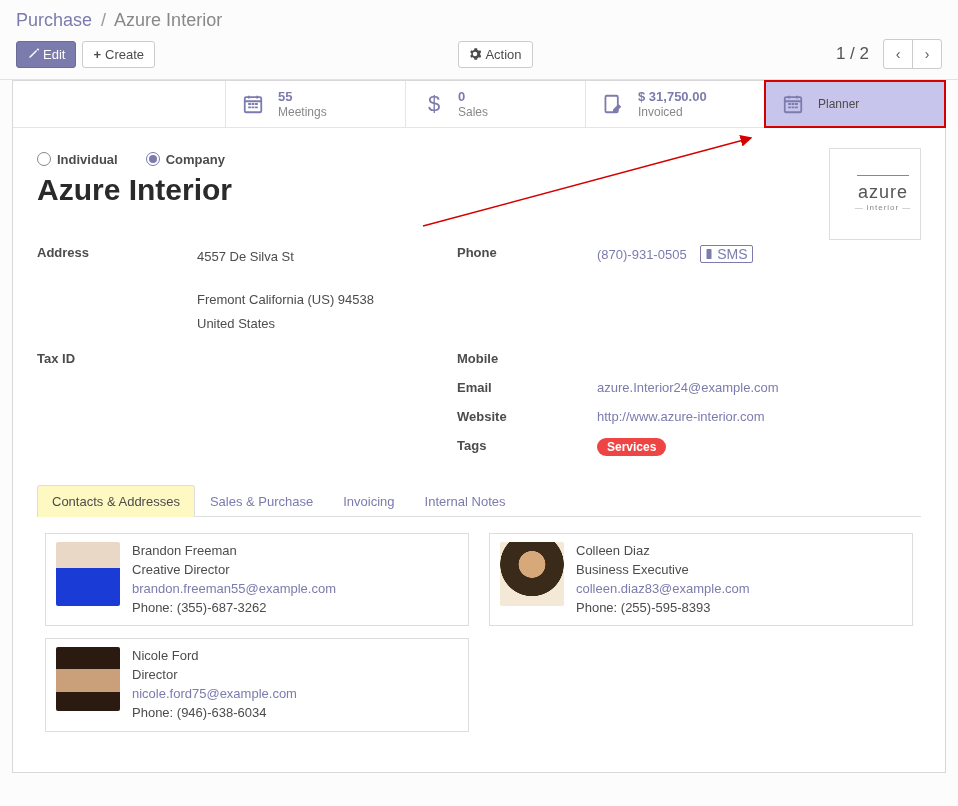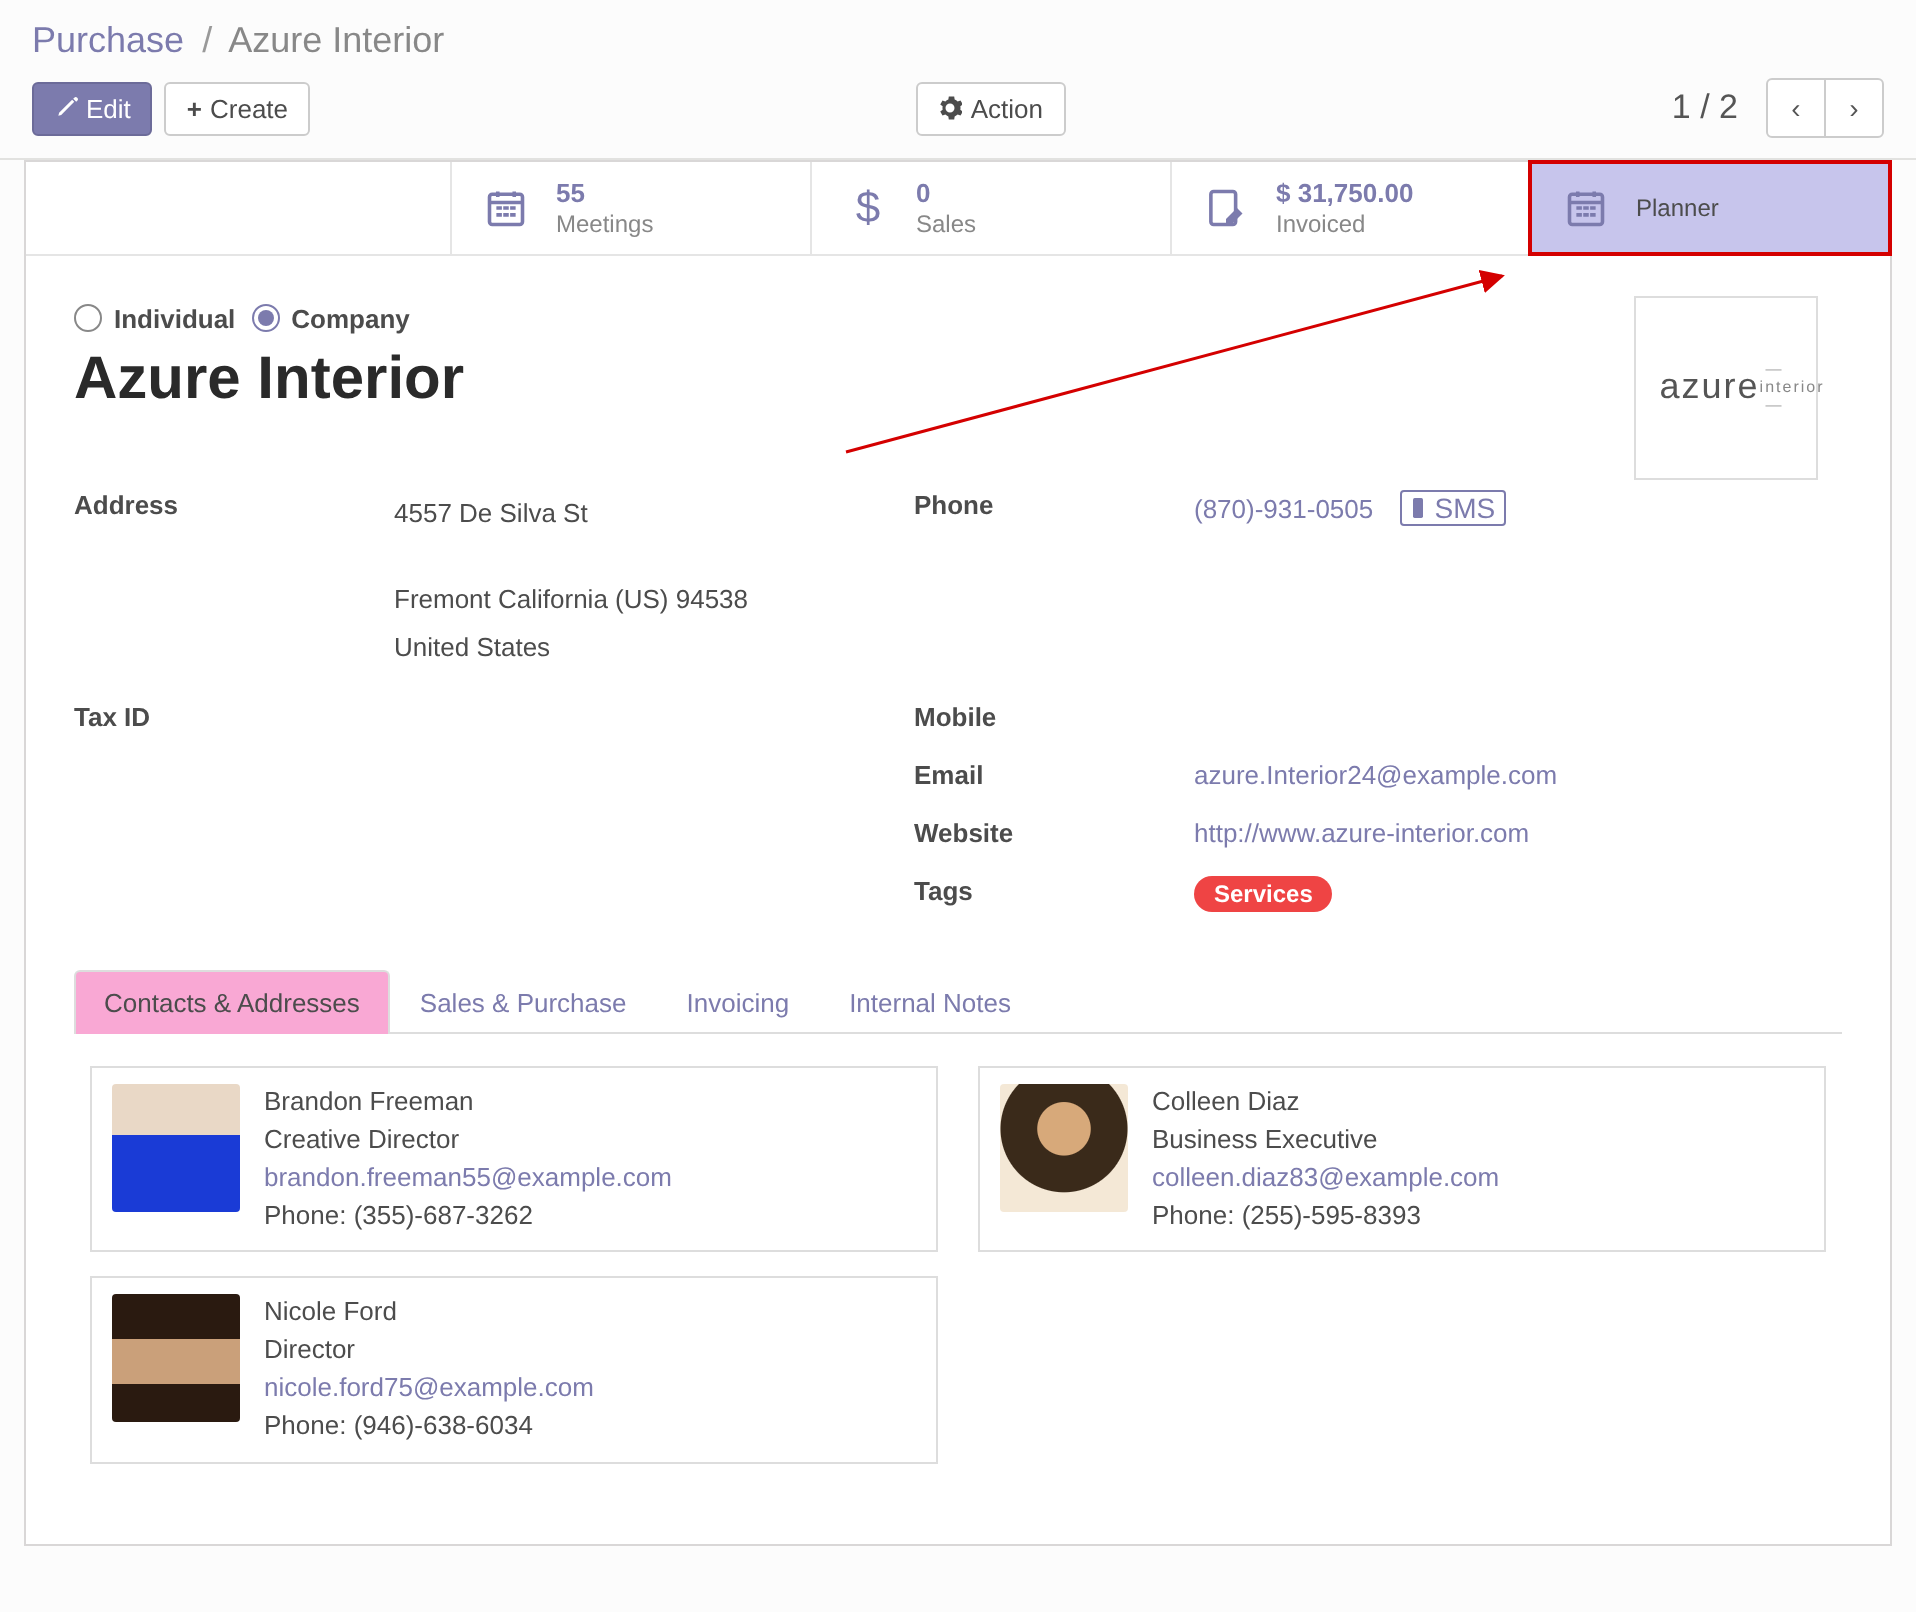--- a/index.html
+++ b/index.html
@@ -104,45 +104,45 @@
   }
   .stat-btn.highlighted .label { color: #4c4c4c; }
 
   .annotation-arrow {
     position: absolute;
     pointer-events: none;
   }
 
   .sheet-body { padding: 24px 24px 16px 24px; position: relative; }
 
-  .type-radio-row { display: flex; gap: 8px; align-items:center; margin-bottom: 6px; }
+  .type-radio-row { display: flex; gap: 28px; align-items:center; margin-bottom: 6px; }
   .type-radio-row label { display:flex; align-items:center; gap:6px; font-weight:600; color:#4c4c4c; cursor:pointer; }
   .radio-dot {
     width:14px; height:14px; border-radius:50%;
     border:1px solid #888; display:inline-flex; align-items:center; justify-content:center;
   }
   .radio-dot.selected::after {
     content:""; width:8px; height:8px; border-radius:50%; background:#7c7bad;
   }
   .radio-dot.selected { border-color:#7c7bad; }
 
   h1.record-name {
     font-size: 30px;
     font-weight: 700;
     color: #2a2a2a;
     margin: 2px 0 18px 0;
   }
 
   .logo-box {
     position:absolute;
     top: 20px;
-    right: 36px;
+    right: 24px;
     width: 92px; height: 92px;
     border: 1px solid #ddd;
-    display:flex; flex-direction:row; align-items:center; justify-content:center;
+    display:flex; flex-direction:column; align-items:center; justify-content:center;
     font-family: "Helvetica Neue", Arial, sans-serif;
     color:#666;
     padding-left:16px;
   }
   .logo-box .brand-top { width:70%; height:1px; background:#888; margin-bottom:6px; }
   .logo-box .brand-name { font-size:18px; letter-spacing:1px; color:#555; }
   .logo-box .brand-sub { font-size:8px; color:#888; letter-spacing:1px; }
   .logo-box .brand-sub::before, .logo-box .brand-sub::after {
     content:"—"; color:#aaa; margin:0 3px;
   }
@@ -187,21 +187,21 @@
     cursor:pointer;
     border:1px solid transparent;
     border-bottom:none;
     position:relative;
     top:1px;
     background:transparent;
   }
   .tab.active {
     color:#4c4c4c;
     border-color:#ddd;
-    background:#f9a8d4;
+    background:#fef9c3;
     border-top-left-radius:3px;
     border-top-right-radius:3px;
   }
 
   .contacts-grid {
     display:grid;
     grid-template-columns: 1fr 1fr;
     gap: 12px 20px;
     padding: 16px 8px 24px 8px;
   }

